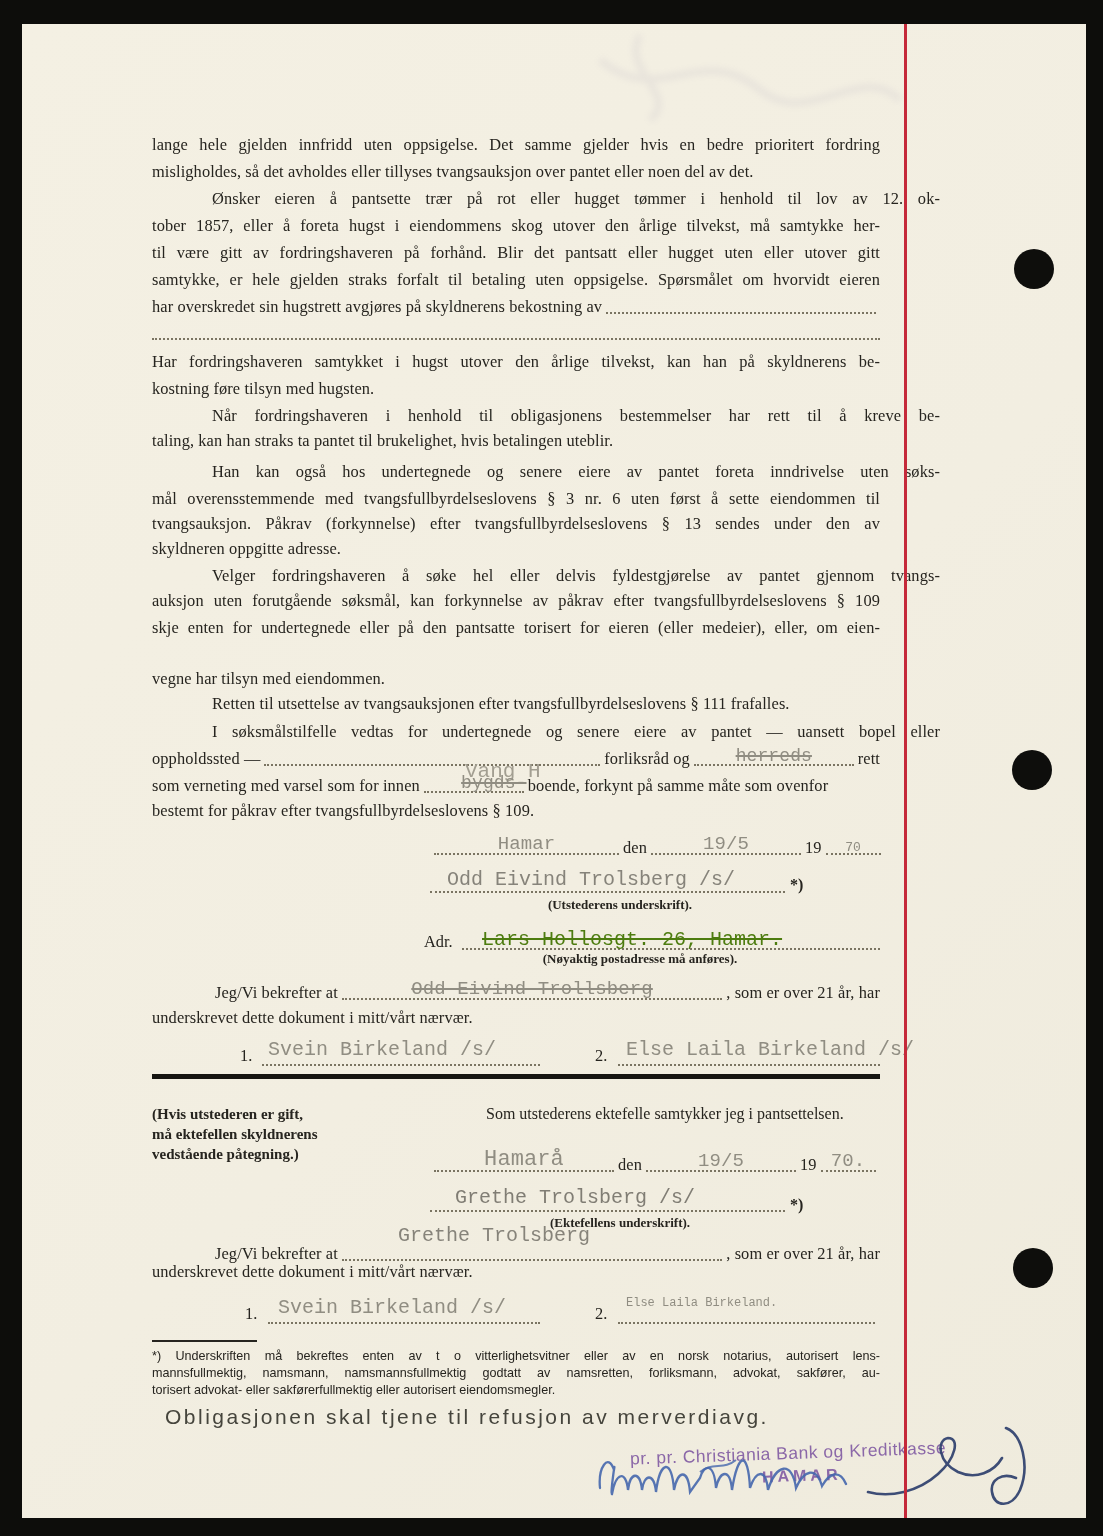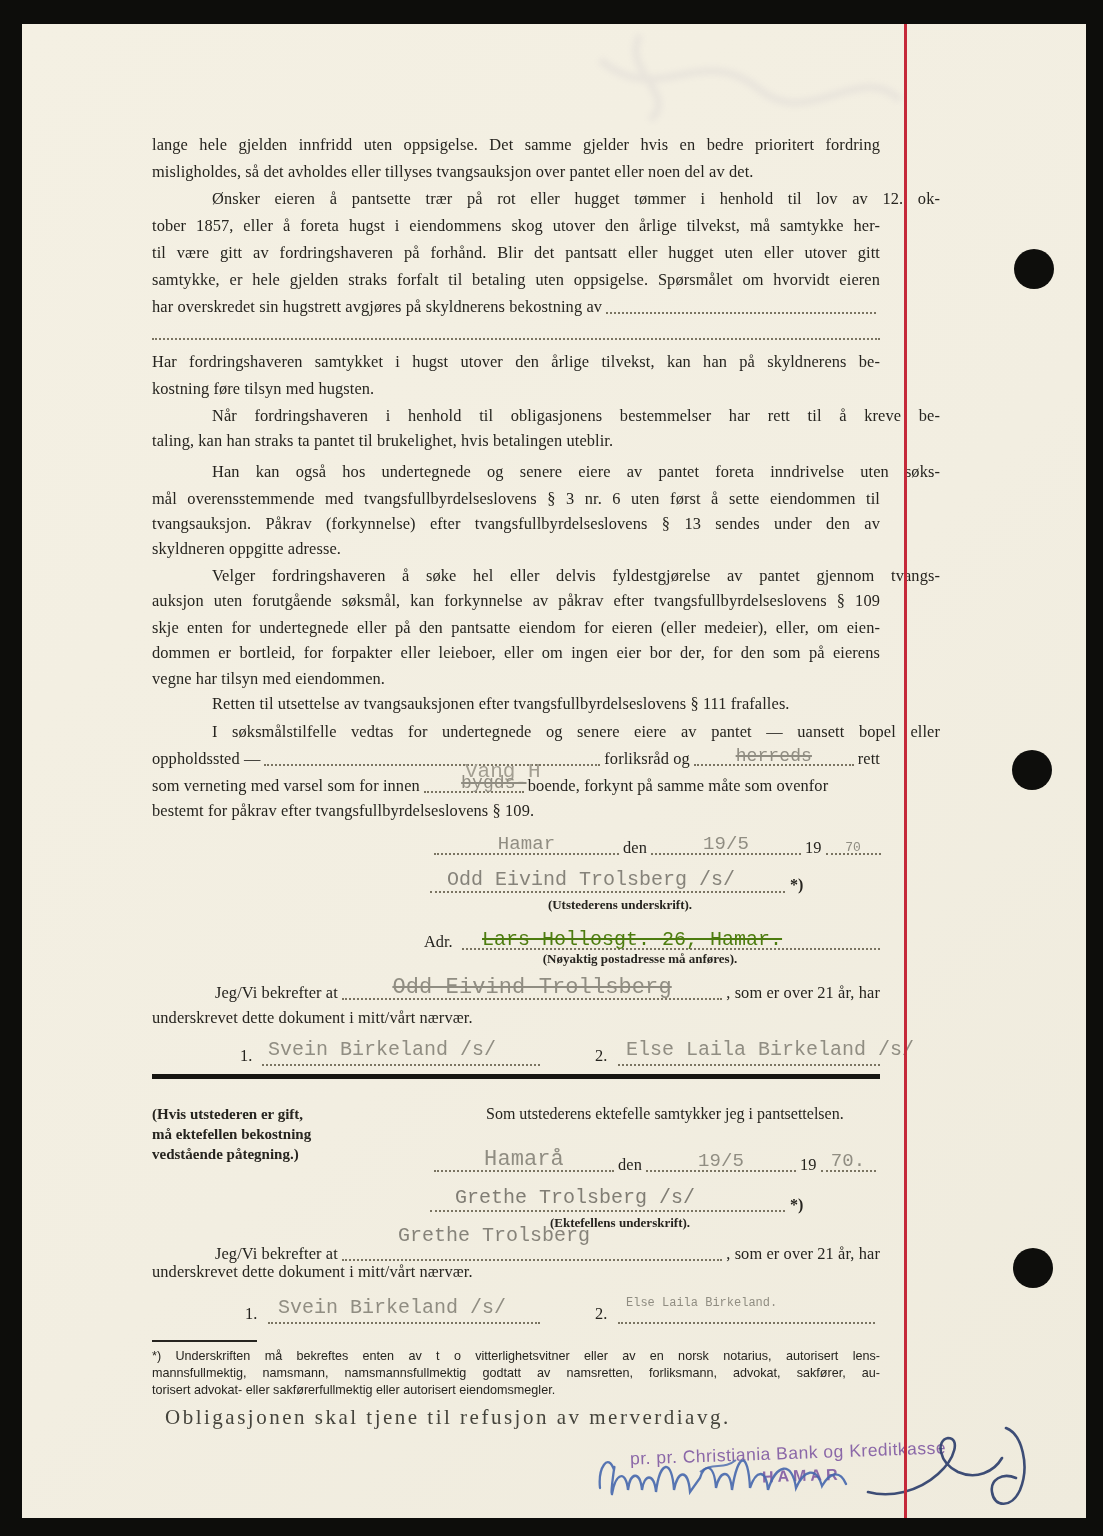--- a/index.html
+++ b/index.html
@@ -10,21 +10,21 @@
   
   .ln{position:absolute;left:152px;width:728px;font-size:16.4px;color:#26241f;white-space:nowrap;letter-spacing:.1px;}
   .j{text-align:justify;text-align-last:justify;}
   .ind{padding-left:60px;}
   .flexln{display:flex;align-items:baseline;}
   .seg{white-space:nowrap;}
   .dots{border-bottom:2px dotted #7a7462;align-self:flex-end;margin:0 4px 3px 4px;position:relative;}
   .dotline{position:absolute;border-bottom:2px dotted #7a7462;}
   
   .typed{font-family:"Liberation Mono","DejaVu Sans Mono",monospace;color:#908d82;white-space:nowrap;}
-  .typed-dk{font-family:Liberation Serif, serif;color:#45443c;white-space:nowrap;}
+  .typed-dk{font-family:Liberation Sans, sans-serif;color:#45443c;white-space:nowrap;}
   .strike{text-decoration:line-through;text-decoration-thickness:2px;}
   .onDots{position:absolute;left:50%;transform:translateX(-50%);bottom:-2px;font-size:18px;}
   
   .cap{position:absolute;font-size:13px;font-weight:700;color:#26241f;text-align:center;white-space:nowrap;}
   .small-note{position:absolute;left:152px;font-size:15px;font-weight:600;color:#26241f;white-space:nowrap;}
   .fnote{position:absolute;left:152px;width:728px;font-family:"Liberation Sans","DejaVu Sans",sans-serif;font-weight:400;font-size:12.6px;color:#26241f;white-space:nowrap;text-align:justify;text-align-last:justify;}
   
   .hole{position:absolute;width:40px;height:40px;border-radius:50%;background:#0e0e0c;}
   .redline{position:absolute;left:904px;top:24px;width:2.5px;height:1494px;background:#c5293a;}
   .border{position:absolute;background:#0d0d0b;}
@@ -59,22 +59,21 @@
     <div class="ln j" style="top:352px">Har fordringshaveren samtykket i hugst utover den årlige tilvekst, kan han på skyldnerens be-</div>
     <div class="ln" style="top:379px">kostning føre tilsyn med hugsten.</div>
     <div class="ln j ind" style="top:406px">Når fordringshaveren i henhold til obligasjonens bestemmelser har rett til å kreve be-</div>
     <div class="ln" style="top:431px;padding-left:0">taling, kan han straks ta pantet til brukelighet, hvis betalingen uteblir.</div>
     <div class="ln j ind" style="top:462px">Han kan også hos undertegnede og senere eiere av pantet foreta inndrivelse uten søks-</div>
     <div class="ln j" style="top:489px">mål overensstemmende med tvangsfullbyrdelseslovens § 3 nr. 6 uten først å sette eiendommen til</div>
     <div class="ln j" style="top:514px">tvangsauksjon. Påkrav (forkynnelse) efter tvangsfullbyrdelseslovens § 13 sendes under den av</div>
     <div class="ln" style="top:539px">skyldneren oppgitte adresse.</div>
     <div class="ln j ind" style="top:566px">Velger fordringshaveren å søke hel eller delvis fyldestgjørelse av pantet gjennom tvangs-</div>
     <div class="ln j" style="top:591px">auksjon uten forutgående søksmål, kan forkynnelse av påkrav efter tvangsfullbyrdelseslovens § 109</div>
-    <div class="ln j" style="top:618px">skje enten for undertegnede eller på den pantsatte eiendom for eieren (eller medeier), eller, om eien-</div>
-    <div class="ln j" style="top:643px">dommen er bortleid, for forpakter eller leieboer, eller om ingen eier bor der, for den som på eierens</div>
+    <div class="ln j" style="top:618px">skje enten for undertegnede eller på den pantsatte torisert for eieren (eller medeier), eller, om eien-</div>
     <div class="ln" style="top:669px">vegne har tilsyn med eiendommen.</div>
     <div class="ln ind" style="top:694px">Retten til utsettelse av tvangsauksjonen efter tvangsfullbyrdelseslovens § 111 frafalles.</div>
     <div class="ln j ind" style="top:722px">I søksmålstilfelle vedtas for undertegnede og senere eiere av pantet — uansett bopel eller</div>
 
     <div class="ln flexln" style="top:749px">
       <span class="seg">oppholdssted —</span>
       <span class="dots" style="flex:2.1"></span>
       <span class="seg">forliksråd og</span>
       <span class="dots" style="flex:1">
         <span class="typed strike onDots">herreds</span>
@@ -110,37 +109,37 @@
     <div class="cap" style="left:455px;width:330px;top:897px">(Utstederens underskrift).</div>
 
     <div style="position:absolute;left:424px;top:932px;font-size:16.4px;color:#26241f">Adr.</div>
     <div class="dotline" style="left:462px;width:418px;top:948px"></div>
     <span class="typed strike" style="position:absolute;left:482px;top:928px;font-size:20px;color:#4d7c0f">Lars Hollosgt. 26, Hamar.</span>
     <div class="cap" style="left:470px;width:340px;top:951px">(Nøyaktig postadresse må anføres).</div>
 
     <div class="ln flexln" style="top:983px">
       <span class="seg" style="padding-left:63px">Jeg/Vi bekrefter at</span>
       <span class="dots" style="flex:1">
-        <span class="typed strike onDots" style="font-size:22px">Odd Eivind Trollsberg</span>
+        <span class="typed strike onDots" style="font-size:19px">Odd Eivind Trollsberg</span>
       </span>
       <span class="seg">, som er over 21 år, har</span>
     </div>
     <div class="ln" style="top:1008px">underskrevet dette dokument i mitt/vårt nærvær.</div>
 
     <span style="position:absolute;left:240px;top:1046px;font-size:16.4px;color:#26241f">1.</span>
     <div class="dotline" style="left:262px;width:278px;top:1064px"></div>
     <span class="typed" style="position:absolute;left:268px;top:1038px;font-size:20px">Svein Birkeland /s/</span>
     <span style="position:absolute;left:595px;top:1046px;font-size:16.4px;color:#26241f">2.</span>
     <div class="dotline" style="left:618px;width:262px;top:1064px"></div>
     <span class="typed" style="position:absolute;left:626px;top:1038px;font-size:20px">Else Laila Birkeland /s/</span>
 
     <div class="thickrule" style="top:1074px"></div>
 
     <div class="small-note" style="top:1106px">(Hvis utstederen er gift,</div>
-    <div class="small-note" style="top:1126px">må ektefellen bekostning</div>
+    <div class="small-note" style="top:1126px">må ektefellen skyldnerens</div>
     <div class="small-note" style="top:1146px">vedstående påtegning.)</div>
     <div style="position:absolute;left:486px;top:1105px;font-size:16px;color:#26241f;white-space:nowrap">Som utstederens ektefelle samtykker jeg i pantsettelsen.</div>
 
     <div class="ln flexln" style="left:430px;width:455px;top:1155px">
       <span class="dots" style="flex:0 0 180px">
         <span class="typed onDots" style="font-size:22px">Hamarå</span>
       </span>
       <span class="seg">den</span>
       <span class="dots" style="flex:0 0 150px">
         <span class="typed onDots" style="font-size:19px">19/5</span>

